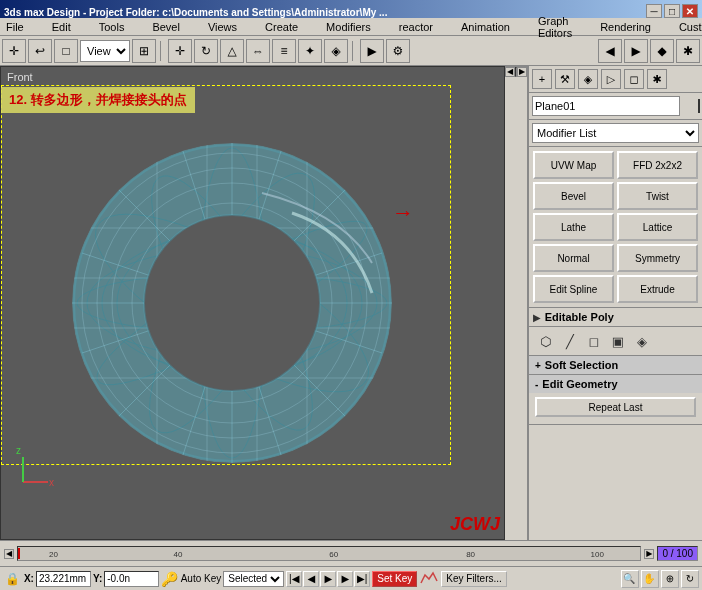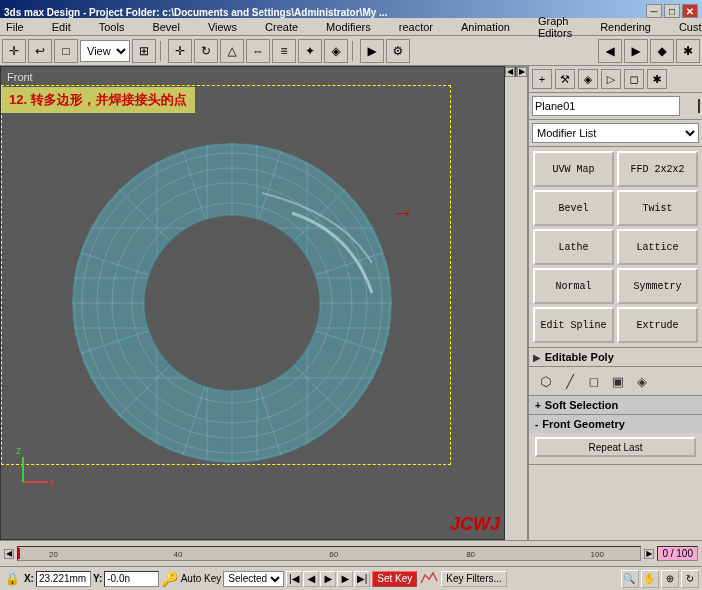--- a/index.html
+++ b/index.html
@@ -200,27 +200,27 @@
     }
 
     .modifier-grid {
       display: grid;
       grid-template-columns: 1fr 1fr;
       gap: 3px;
       padding: 4px;
       border-bottom: 1px solid #888;
     }
     .mod-btn {
-      height: 36px;
+      height: 28px;
       background: #d4d0c8;
       border: 2px outset #fff;
       font-size: 10px;
       cursor: pointer;
       text-align: center;
-      display: flex; align-items: center; justify-content: center; font-family: Liberation Mono, monospace;
+      display: flex; align-items: center; justify-content: center;
     }
 
     .editable-poly-header {
       display: flex;
       align-items: center;
       padding: 3px 4px;
       border-bottom: 1px solid #888;
       background: #d4d0c8;
     }
     .ep-icon { font-size: 10px; margin-right: 4px; color: #333; }
@@ -323,21 +323,21 @@
       cursor: pointer;
     }
     .scroll-track {
       flex: 1;
       height: 10px;
       background: #b8b8b8;
       border: 1px inset #888;
     }
 
     .time-display {
-      background: #f9a8d4;
+      background: #8b5cf6;
       border: 1px inset #888;
       padding: 1px 4px;
       font-size: 10px;
     }
 
     
     #torus-svg { width: 100%; height: 100%; }
 
     
     #watermark {
@@ -618,21 +618,21 @@
     <div class="panel-section">
       <div class="panel-section-header">
         <span class="toggle">+</span>
         <span>Soft Selection</span>
       </div>
     </div>
 
     <div class="panel-section">
       <div class="panel-section-header">
         <span class="toggle">-</span>
-        <span>Front Geometry</span>
+        <span>Edit Geometry</span>
       </div>
       <div class="panel-section-body">
         <button class="panel-btn">Repeat Last</button>
       </div>
     </div>
   </div>
 </div>
 
 <div id="timeline">
   <div class="scroll-btn">◀</div>

